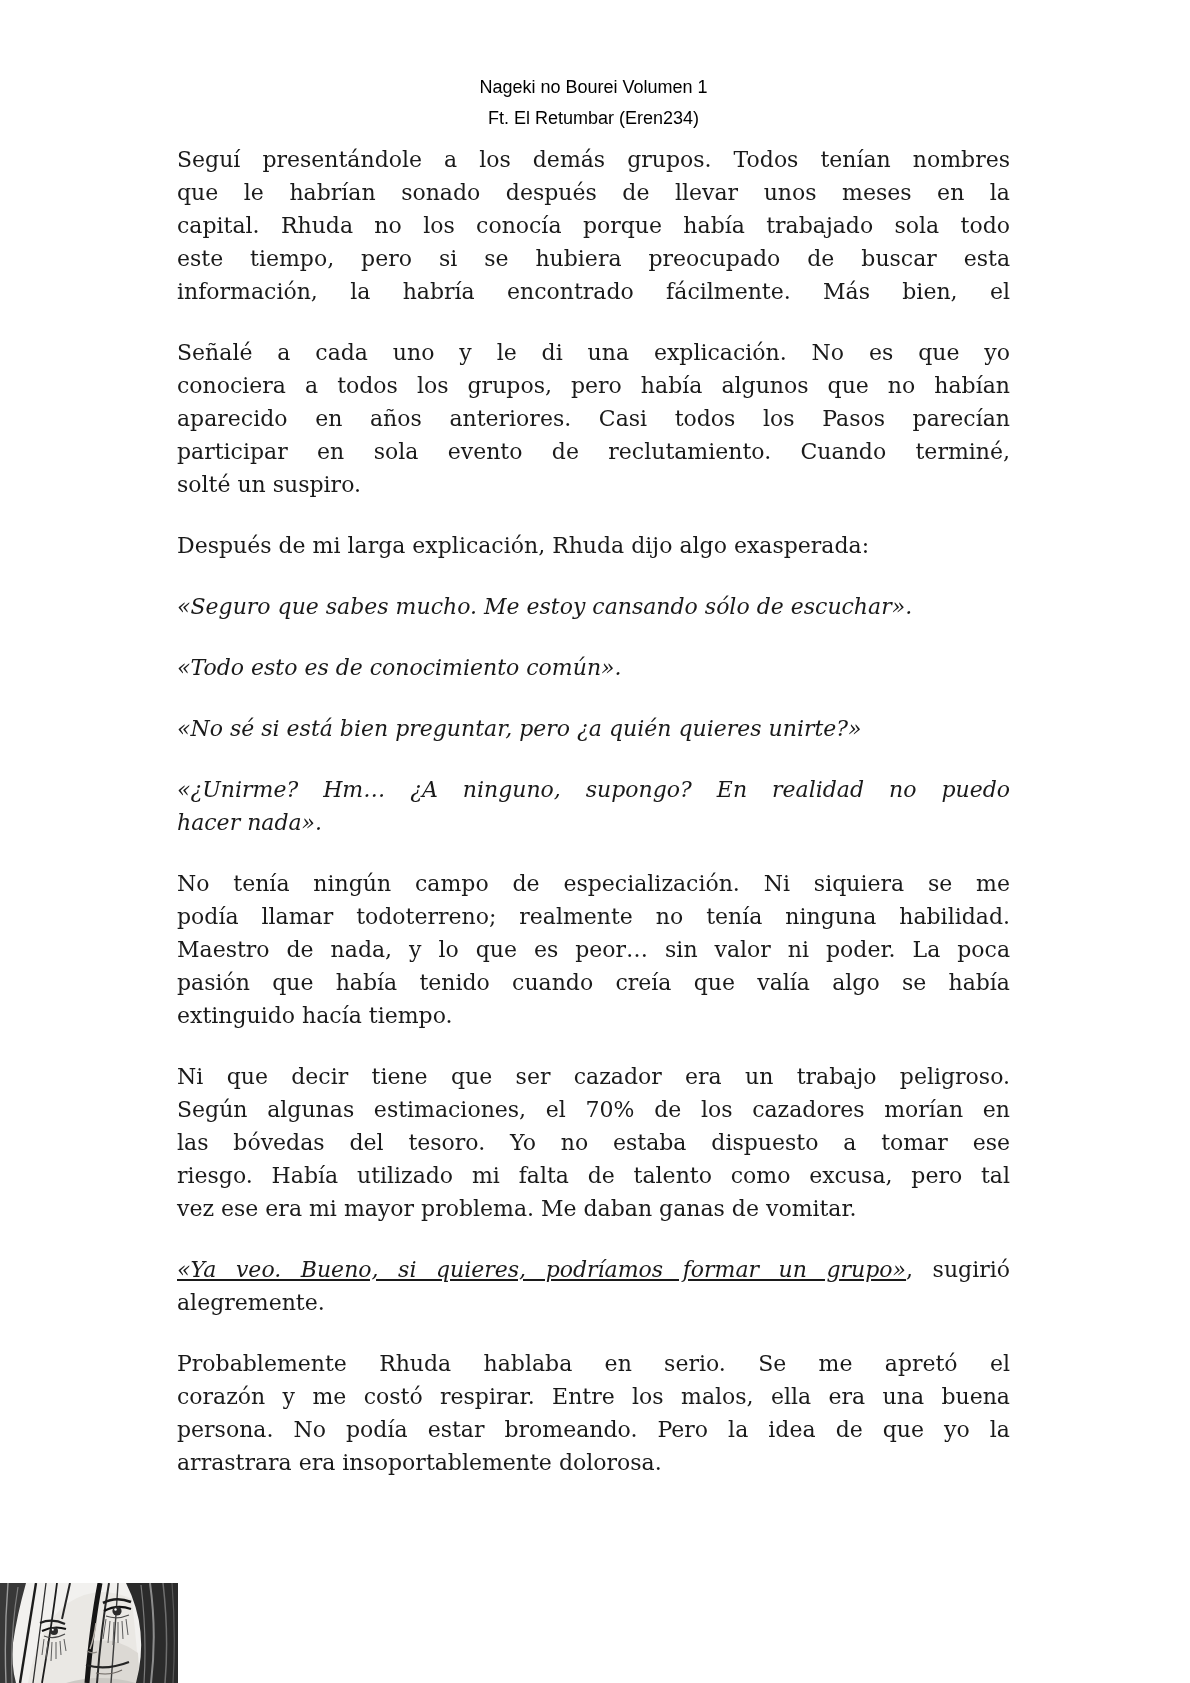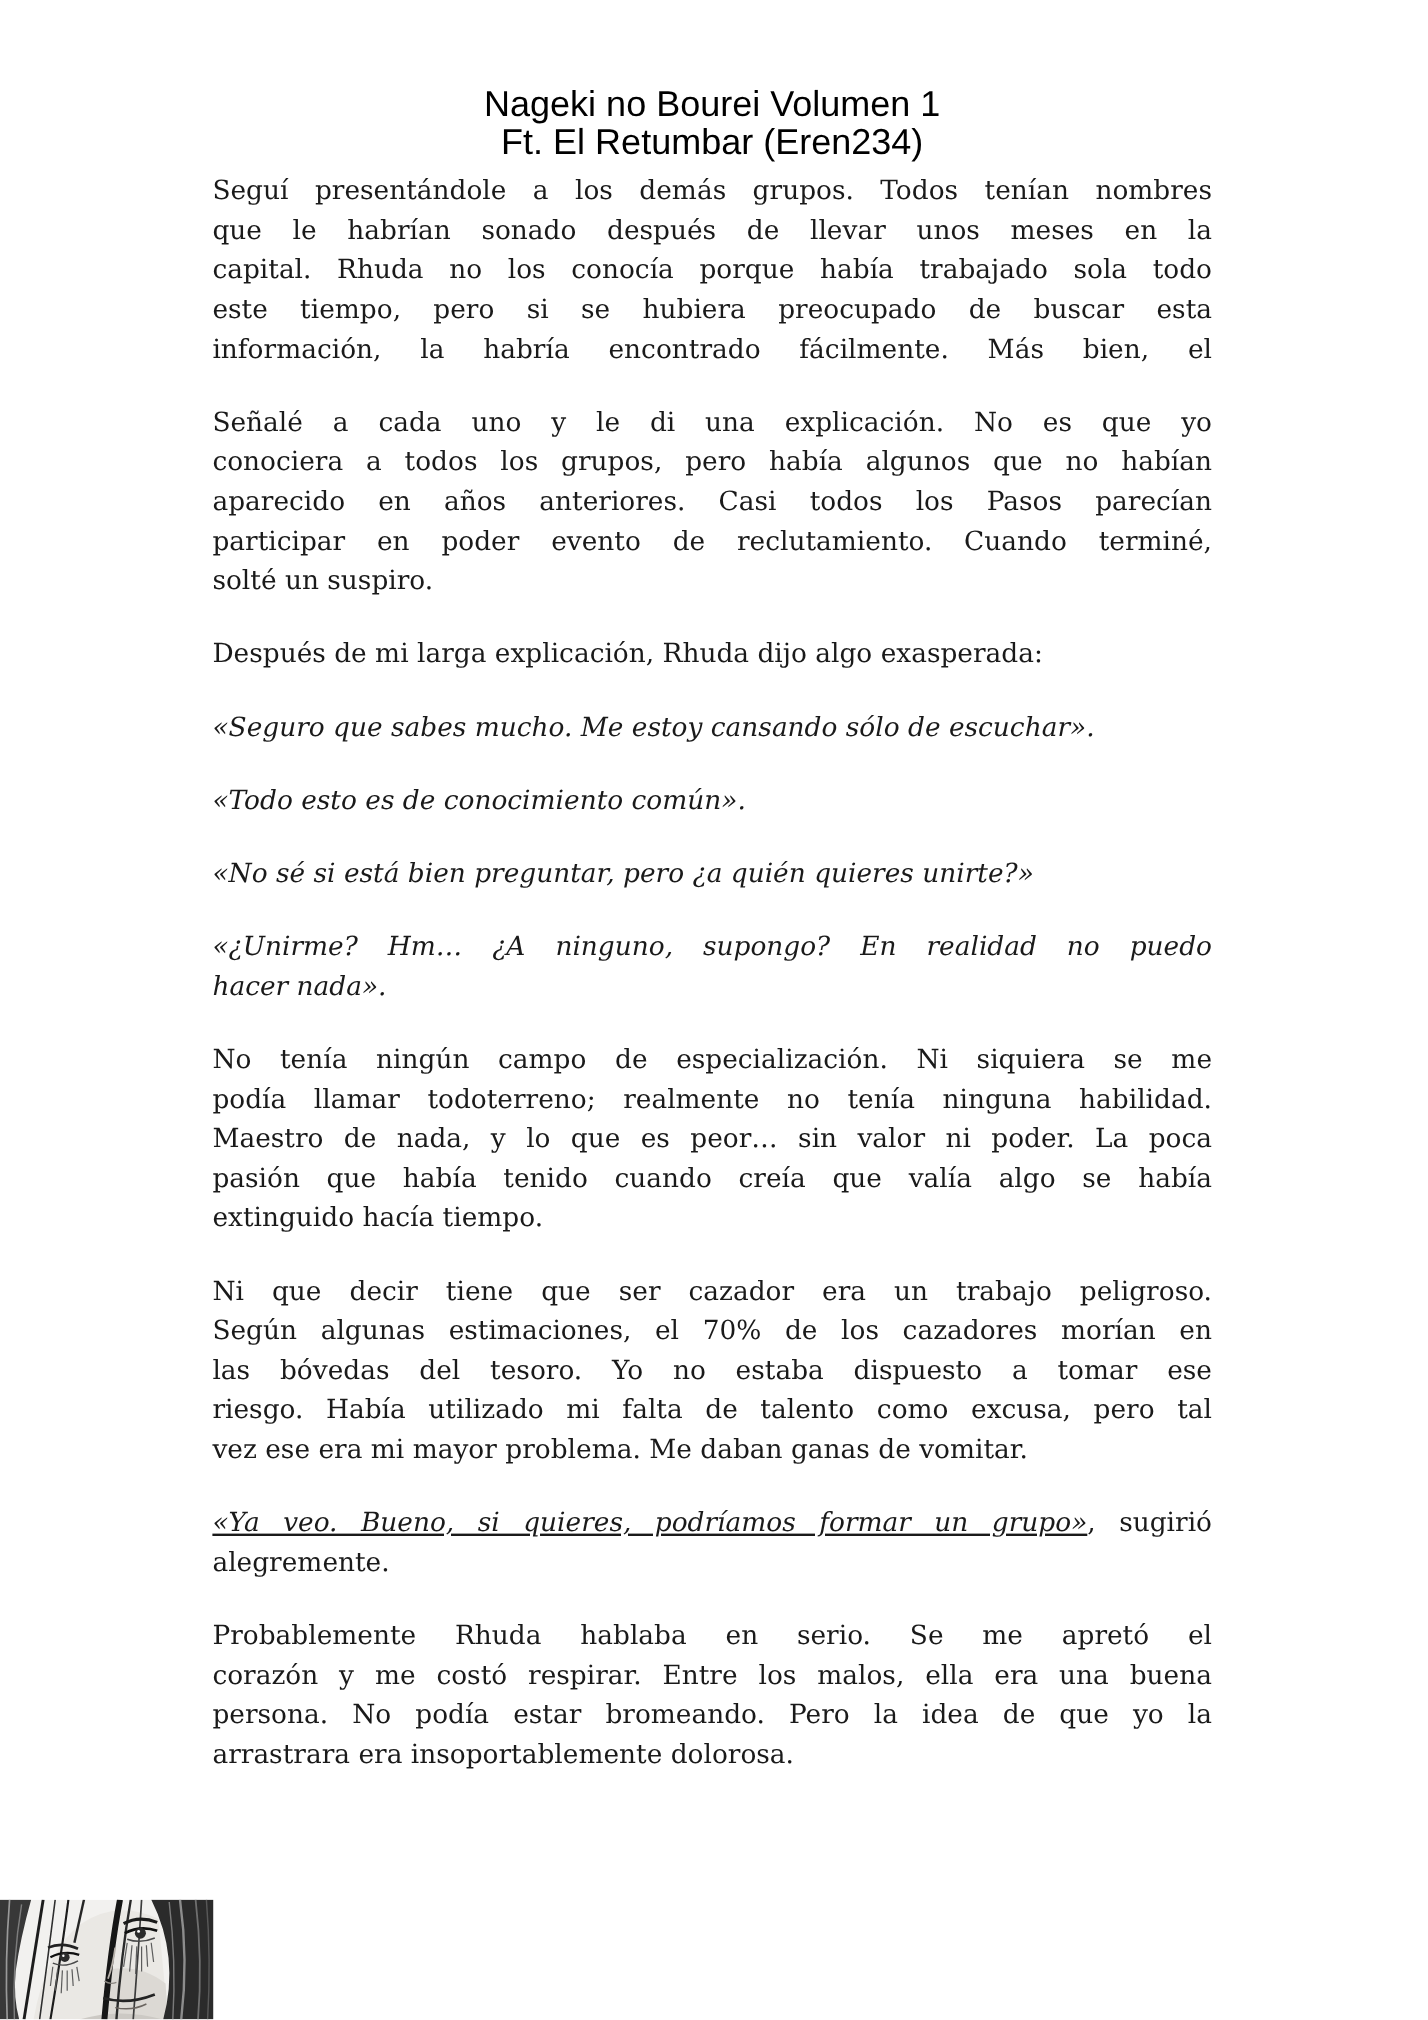--- a/index.html
+++ b/index.html
@@ -11,21 +11,21 @@
     overflow: hidden;
   }
   .content {
     position: absolute;
     left: 177px;
     top: 72px;
     width: 833px;
   }
   .doc-title {
     font-family: "Liberation Sans", sans-serif;
-    font-size: 30px;
+    font-size: 18px;
     line-height: 31px;
     text-align: center;
     color: #000000;
     font-weight: 400;
   }
   .document-body {
     margin-top: 9px;
     font-family: "DejaVu Serif", "Liberation Serif", serif;
     font-size: 22px;
     line-height: 33px;
@@ -67,21 +67,21 @@
         <div class="line">Seguí presentándole a los demás grupos. Todos tenían nombres</div>
         <div class="line">que le habrían sonado después de llevar unos meses en la</div>
         <div class="line">capital. Rhuda no los conocía porque había trabajado sola todo</div>
         <div class="line">este tiempo, pero si se hubiera preocupado de buscar esta</div>
         <div class="line">información, la habría encontrado fácilmente. Más bien, el</div>
       </div>
       <div class="para">
         <div class="line">Señalé a cada uno y le di una explicación. No es que yo</div>
         <div class="line">conociera a todos los grupos, pero había algunos que no habían</div>
         <div class="line">aparecido en años anteriores. Casi todos los Pasos parecían</div>
-        <div class="line">participar en poder evento de reclutamiento. Cuando terminé,</div>
+        <div class="line">participar en sola evento de reclutamiento. Cuando terminé,</div>
         <div class="line last">solté un suspiro.</div>
       </div>
       <div class="para">
         <div class="line last">Después de mi larga explicación, Rhuda dijo algo exasperada:</div>
       </div>
       <div class="para italic">
         <div class="line last">«Seguro que sabes mucho. Me estoy cansando sólo de escuchar».</div>
       </div>
       <div class="para italic">
         <div class="line last">«Todo esto es de conocimiento común».</div>

